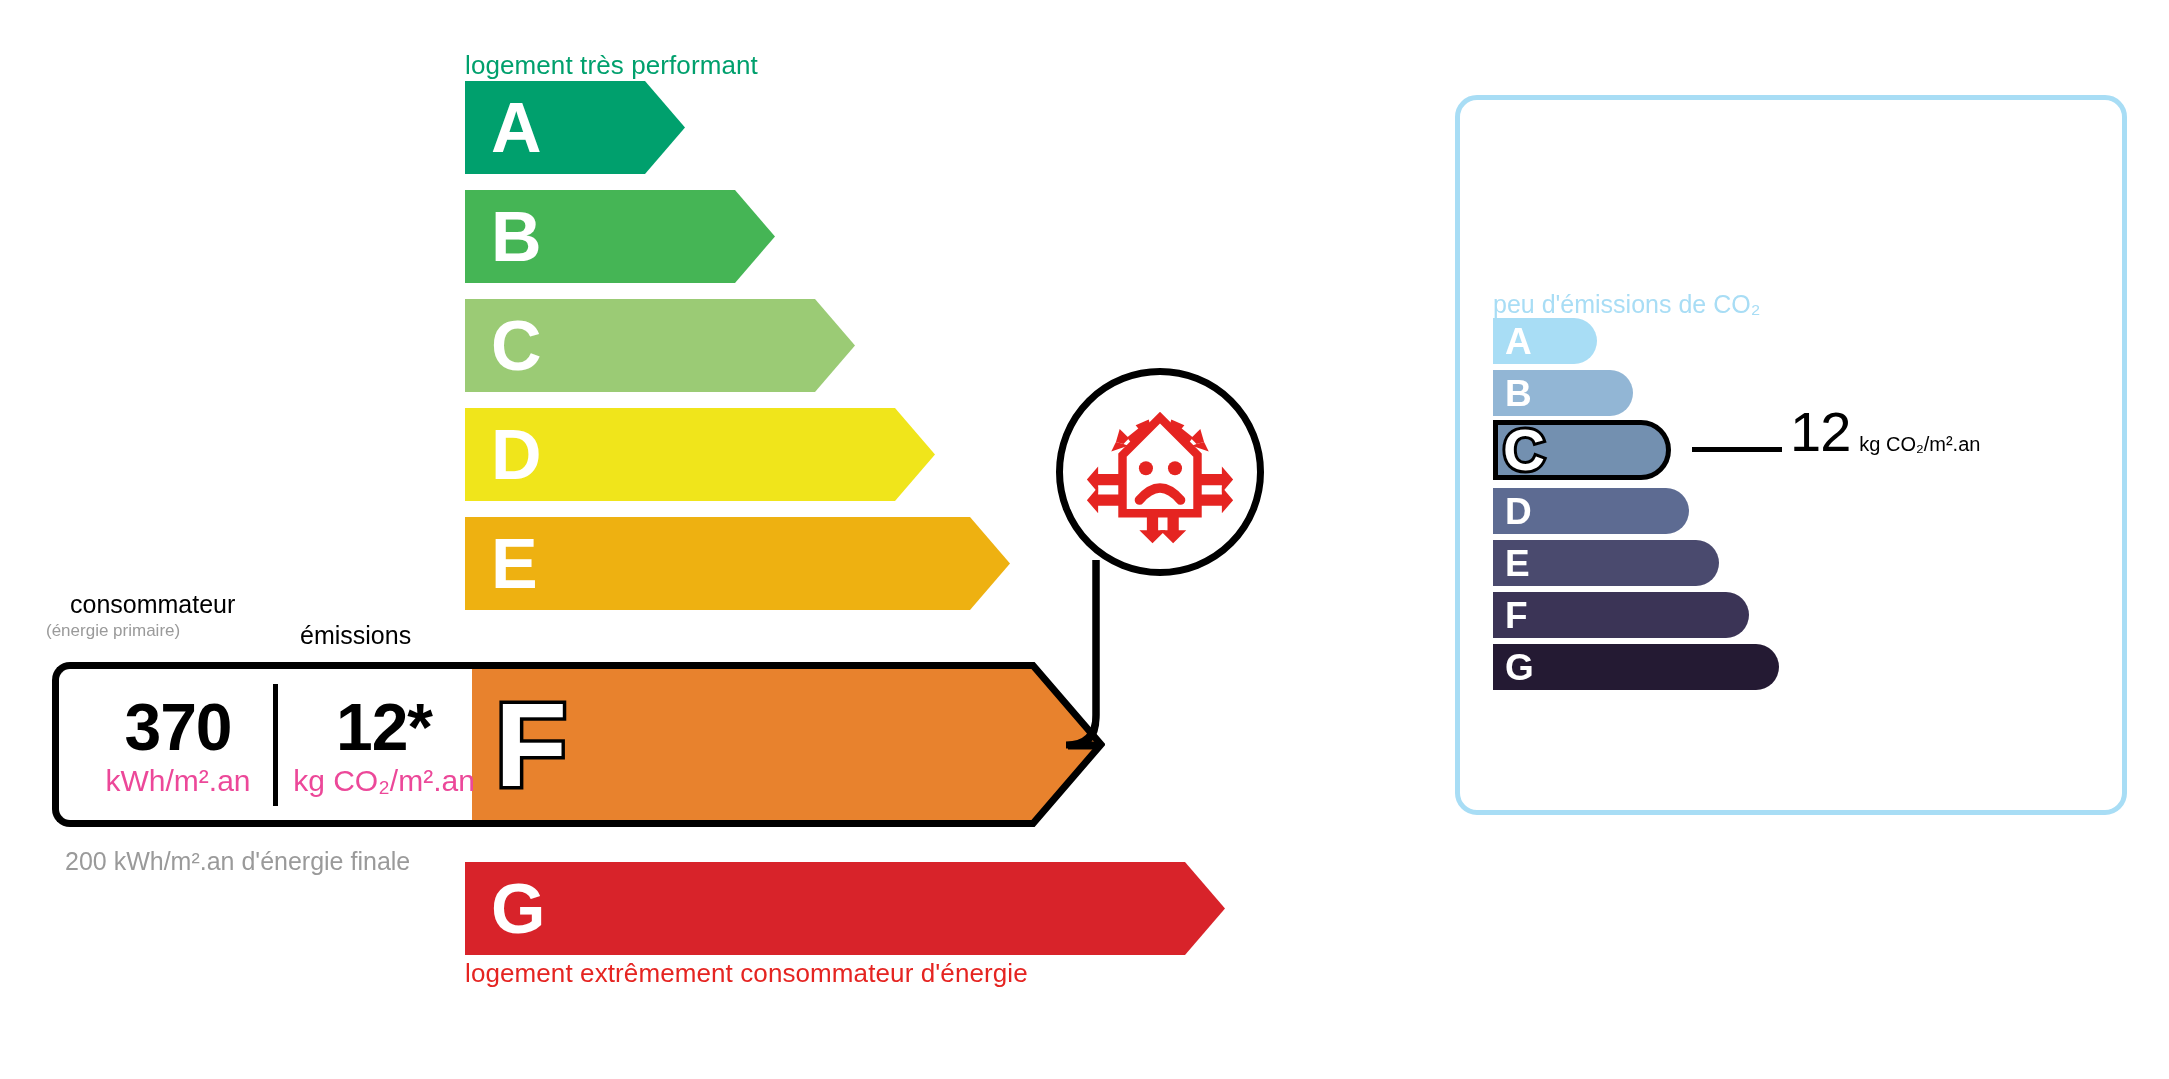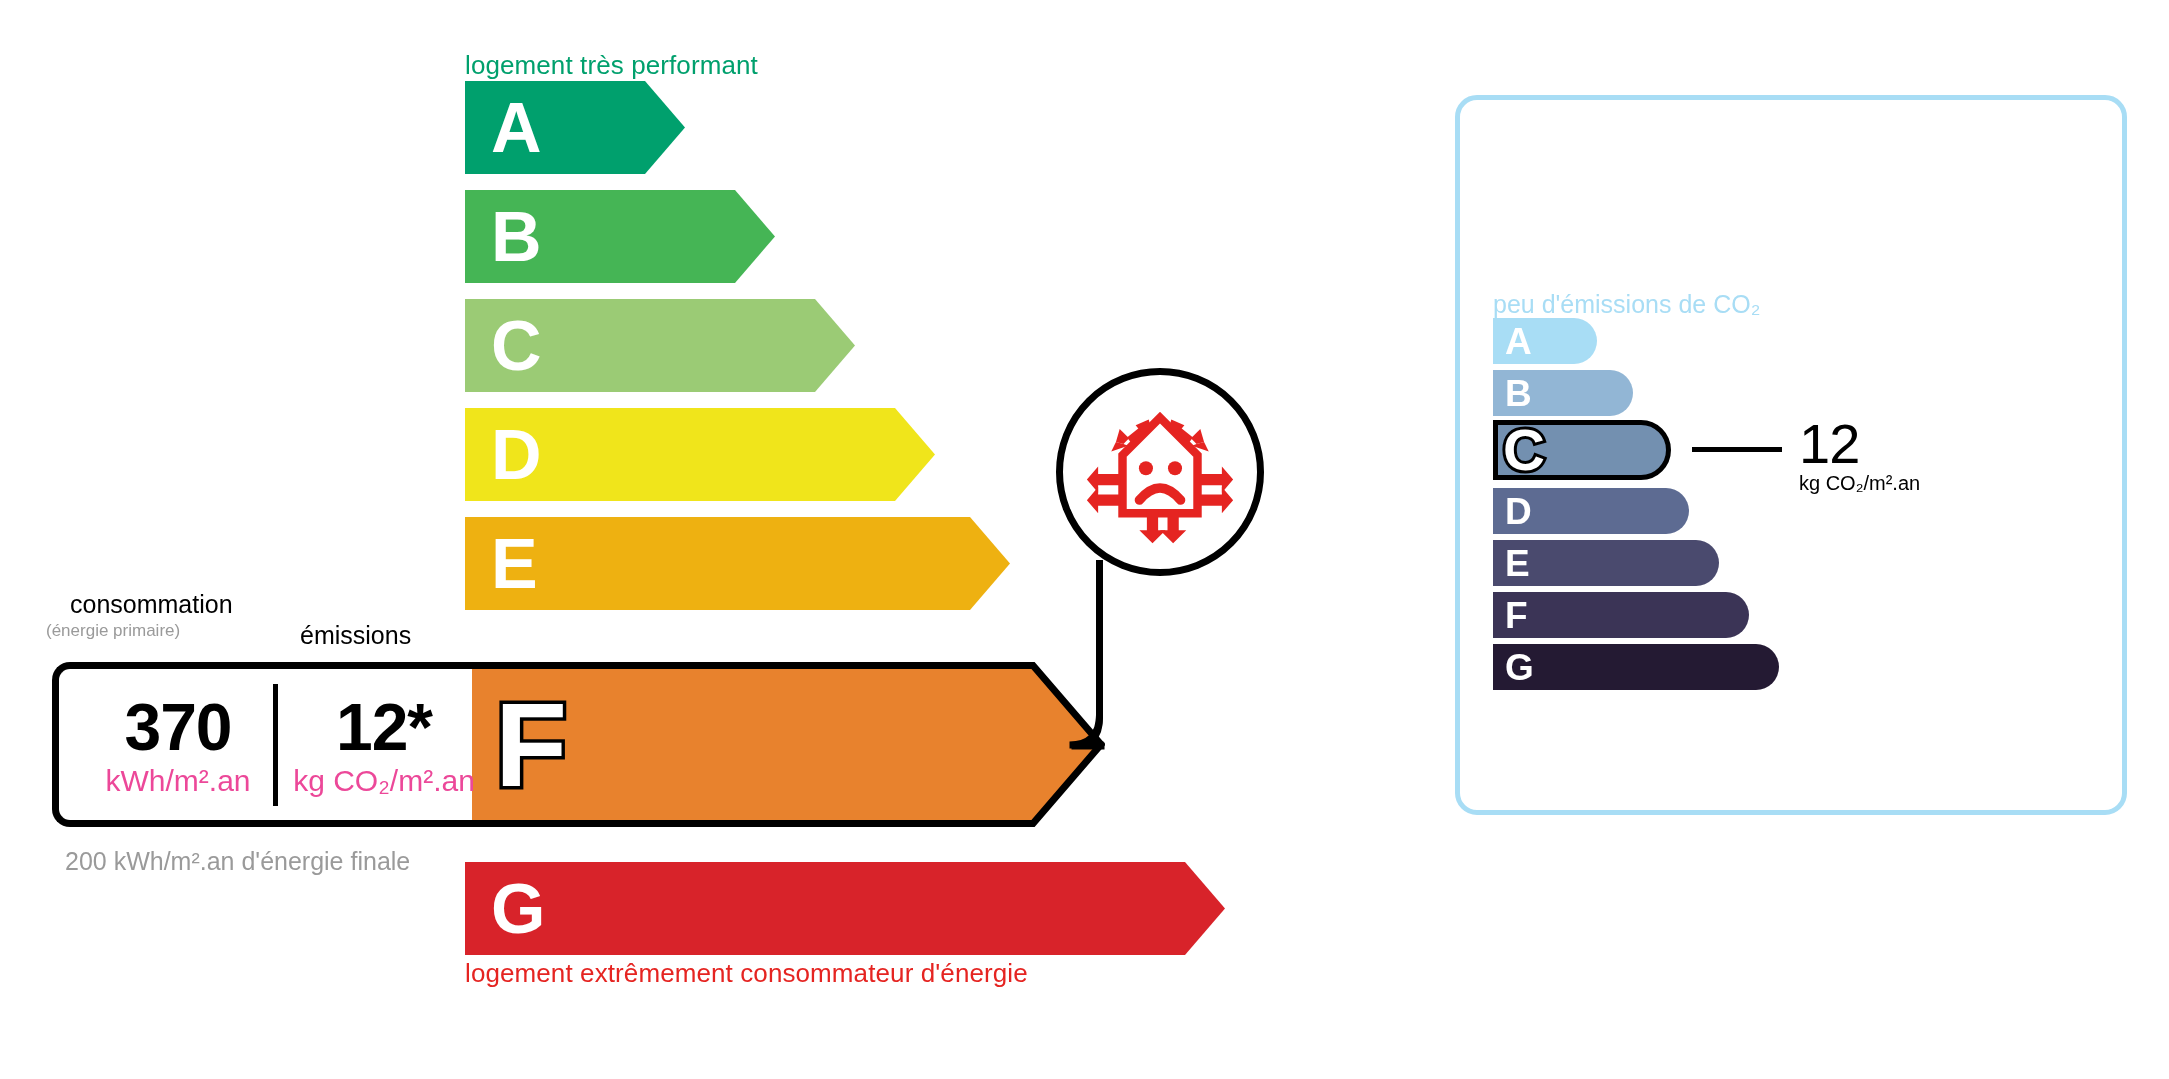--- a/index.html
+++ b/index.html
@@ -1,21 +1,21 @@
 <!DOCTYPE html>
 <html><head>
 <meta charset="utf-8">
 <style>
   html,body{margin:0;padding:0;background:#ffffff;}
   body{width:2169px;height:1079px;position:relative;overflow:hidden;
        font-family:"Liberation Sans","DejaVu Sans",sans-serif;
        -webkit-font-smoothing:antialiased;}
 
   
-  #energy-panel{position:absolute;left:0;top:0;width:1330px;height:1079px;padding-left:7px;}
+  #energy-panel{position:absolute;left:0;top:0;width:1330px;height:1079px;}
 
   .top-caption{position:absolute;left:465px;top:50px;font-size:26px;color:#00a06d;
                letter-spacing:.1px;white-space:nowrap;}
   .bottom-caption{position:absolute;left:465px;top:958px;font-size:26px;color:#e52421;
                   letter-spacing:.1px;white-space:nowrap;}
 
   .erow{position:absolute;left:465px;height:93px;}
   .ebar{position:absolute;left:0;top:0;height:100%;width:100%;}
   .eletter{position:absolute;left:26px;top:50%;transform:translateY(-50%);
            color:#ffffff;font-size:70px;font-weight:bold;line-height:1;
@@ -123,21 +123,21 @@
 
   <div class="erow" id="row-G" style="top:862px;width:760px;">
     <svg class="ebar" viewBox="0 0 760 93" preserveAspectRatio="none">
       <polygon points="0,0 720,0 760,46.5 720,93 0,93" fill="#d8232a"></polygon>
     </svg>
     <span class="eletter">G</span>
   </div>
 
   <div class="bottom-caption">logement extrêmement consommateur d'énergie</div>
 
-  <div class="vlabel-consum">consommation</div>
+  <div class="vlabel-consum">consommateur</div>
   <div class="vlabel-consum-sub">(énergie primaire)</div>
   <div class="vlabel-emis">émissions</div>
 
   <div id="value-box">
     <div class="vcell" id="vcell-energy">
       <div class="vnum">370</div>
       <div class="vunit">kWh/m².an</div>
     </div>
     <div class="vcell" id="vcell-co2">
       <div class="vnum">12*</div>
@@ -224,18 +224,18 @@
   <div class="crow" id="crow-F" style="top:492px;width:256px;">
     <div class="cbar" style="background:#3b3456;"></div>
     <span class="cletter">F</span>
   </div>
   <div class="crow" id="crow-G" style="top:544px;width:286px;">
     <div class="cbar" style="background:#241a33;"></div>
     <span class="cletter">G</span>
   </div>
 
   <div id="c-leader" style="left:232px;top:347px;width:90px;"></div>
-  <div id="c-value" style="left:330px;top:316px;flex-direction:column;">
+  <div id="c-value" style="left:330px;top:304px;">
     <span class="cnum">12</span>
     <span class="cunit">kg CO₂/m².an</span>
   </div>
 
 </div>
 
 </body></html>

